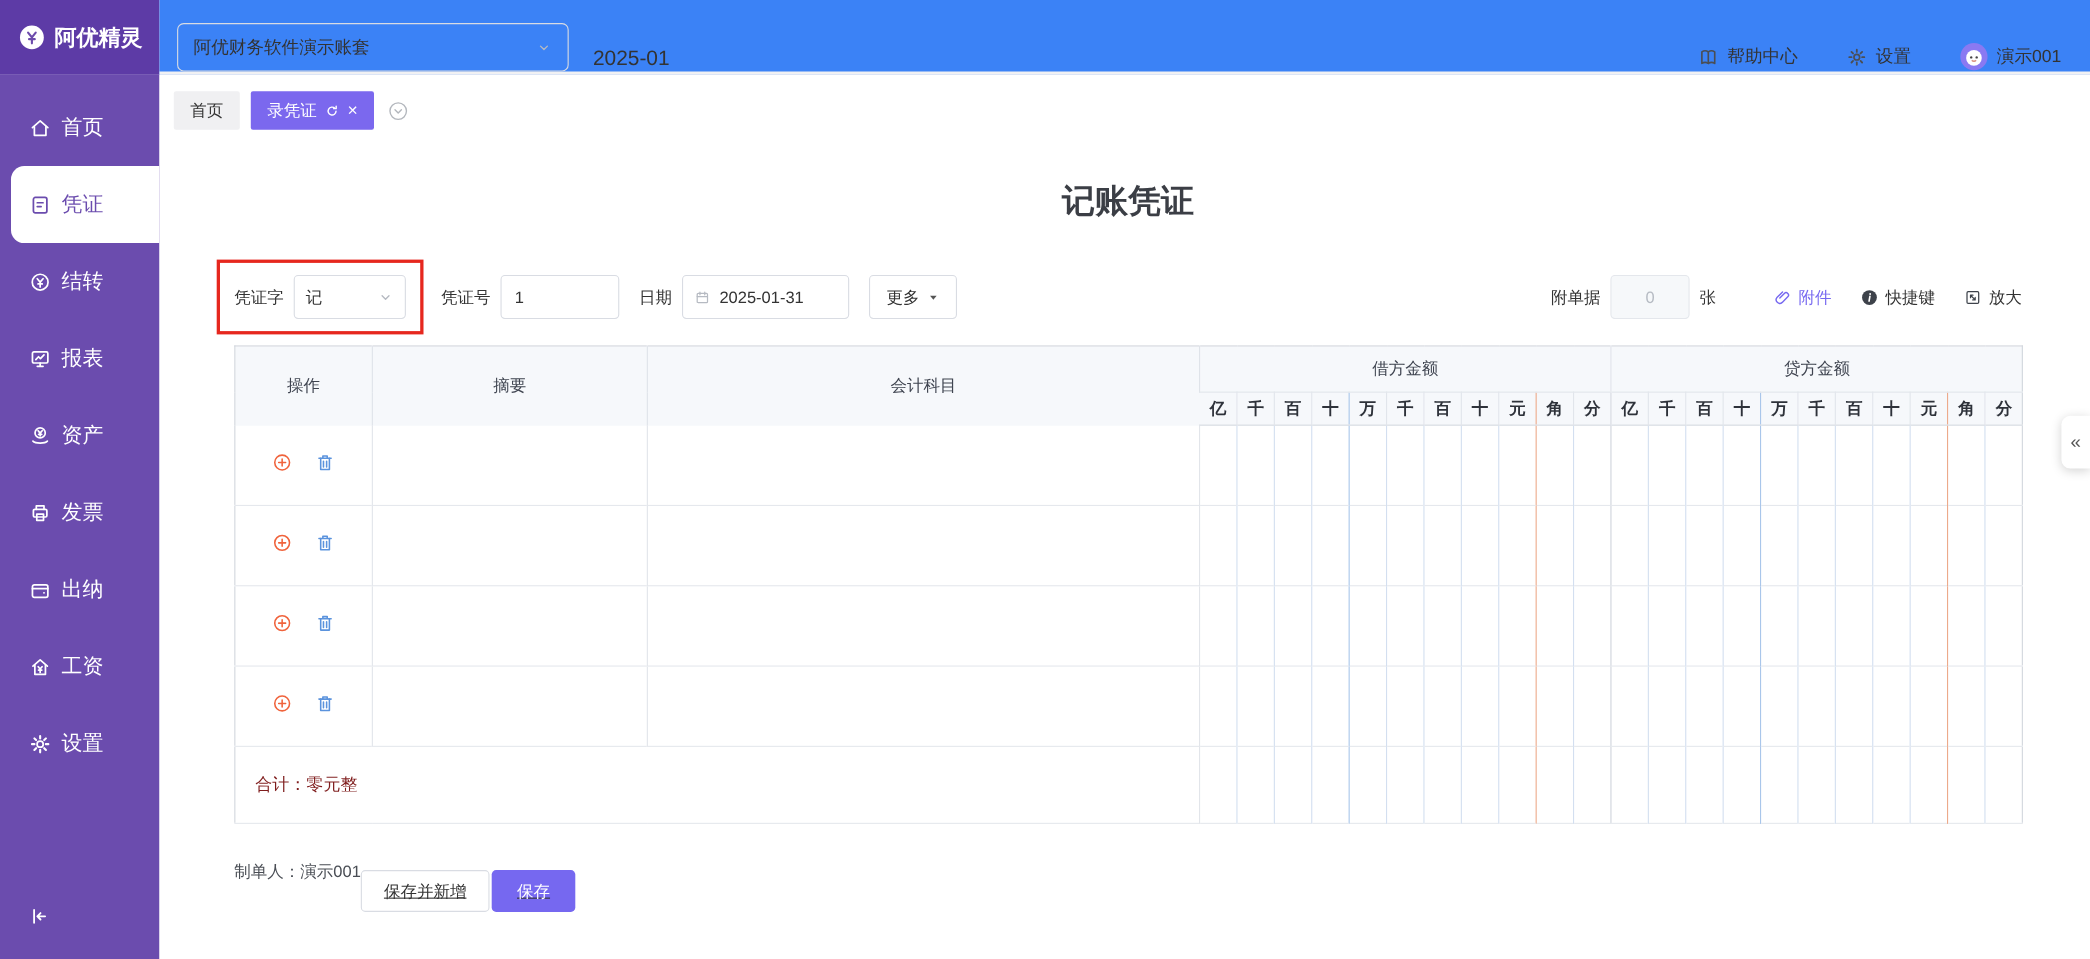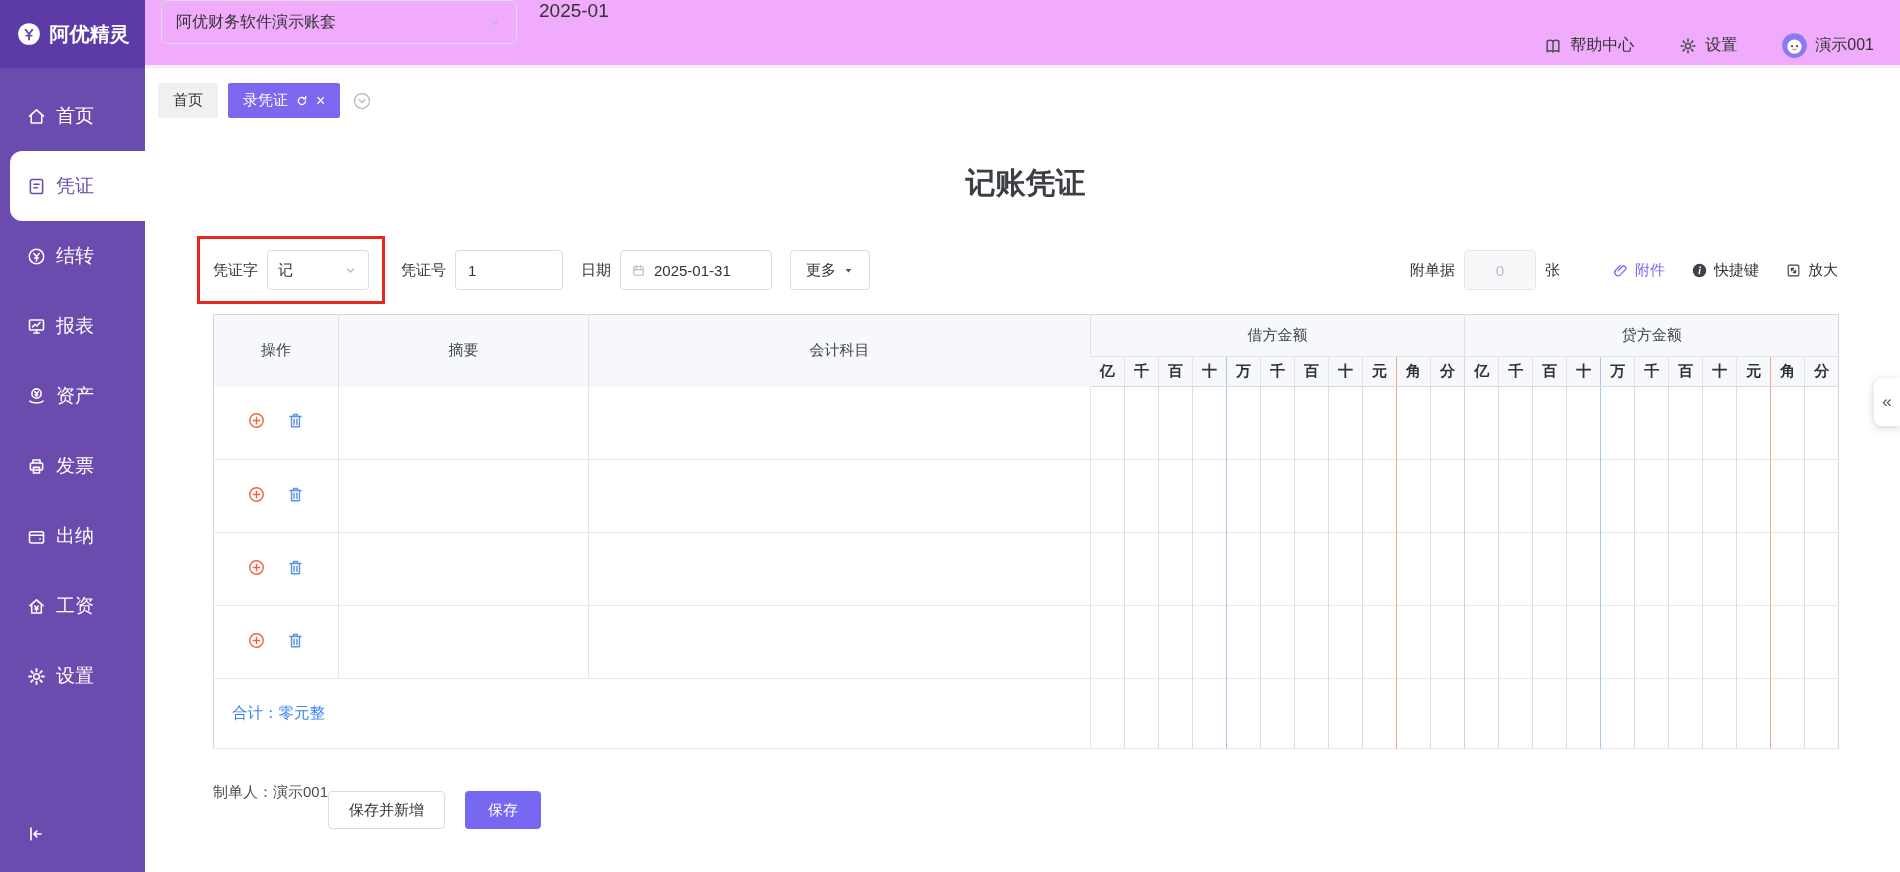--- a/index.html
+++ b/index.html
@@ -6,21 +6,21 @@
   html,body { width:1900px; height:872px; overflow:hidden; }
   body { font-family:"Liberation Sans","DejaVu Sans",sans-serif; background:#fff; color:#333; }
 
   .app { display:grid; grid-template-columns:145px 1fr; grid-template-rows:68px 1fr; width:1900px; height:872px; }
 
   
   .logo-block { background:var(--logo-purple,#5d3ba6); color:#fff; display:flex; align-items:center; justify-content:center; gap:8px; font-size:20px; font-weight:bold; }
   .logo-block .icon svg { width:26px; height:26px; }
 
   
-  .topbar { background:#f0abfc; border-bottom:3px solid #f1f1f3; display:flex; align-items:flex-start; padding:0 26px 0 16px; }
+  .topbar { background:#3b82f6; border-bottom:3px solid #f1f1f3; display:flex; align-items:flex-end; padding:0 26px 0 16px; }
   .account-select { width:356px; height:44px; border:1px solid #d9dce3; border-radius:6px; display:flex; align-items:center; justify-content:space-between; padding:0 14px; font-size:16px; color:#333; cursor:pointer; }
   .account-select .icon { color:#b6bac2; }
   .account-select .icon svg { width:15px; height:15px; }
   .period { margin-left:22px; font-size:19px; color:#333; }
   .topbar-right { margin-left:auto; display:flex; align-items:center; gap:44px; font-size:16px; color:#333; }
   .topbar-item { display:flex; align-items:center; gap:7px; cursor:pointer;margin-top:32px; }
   .topbar-item .icon { color:#4a4e55; }
   .topbar-item .icon svg { width:20px; height:20px; }
   .topbar-item .icon.avatar svg { width:27px; height:27px; }
 
@@ -99,26 +99,26 @@
   .op-add { color:var(--plus-orange,#f0633c); margin-right:16px; cursor:pointer; }
   .op-del { color:var(--trash-blue,#5b93dd); cursor:pointer; }
   .voucher-table td.cell-summary, .voucher-table td.cell-account { border-left:1px solid #e2e5ea; }
   .voucher-table td.cell-account { border-right:1px solid #e2e5ea; }
   .voucher-table td.digit { border-left:1px solid var(--grid-blue,#d3dff0); }
   .voucher-table td.digit.sep-first { border-left:none; }
   .voucher-table td.digit.sep-group { border-left:1px solid #cfd4dc; }
   .voucher-table td.digit.sep-strong { border-left-color:var(--grid-blue-strong,#a9c6ea); }
   .voucher-table td.digit.sep-orange { border-left-color:var(--grid-orange,#edaa8b); }
   .voucher-table tr.total-row { height:70px; border-top:1px solid #d6dae1; }
-  .voucher-table td.total-cell { padding-left:18px; font-size:15.5px; color:#3b82f6; border-right:1px solid #e2e5ea; }
+  .voucher-table td.total-cell { padding-left:18px; font-size:15.5px; color:#7f1d1d; border-right:1px solid #e2e5ea; }
 
   
   .footer-row { margin-top:30px; display:flex; justify-content:flex-start; align-items:flex-start; }
   .preparer { font-size:15px; color:#4a4e55; padding-top:4px; }
-  .footer-btns { display:flex; gap:20px; margin-top:12px; }
+  .footer-btns { display:flex; gap:2px; margin-top:12px;text-decoration:underline; }
   .btn-plain { height:38px; padding:0 20px; background:#fff; border:1px solid #d9dce3; border-radius:4px; font-size:15px; color:#333; font-family:inherit; cursor:pointer; }
   .btn-primary { height:38px; padding:0 23px; background:var(--accent-purple,#7668f0); border:none; border-radius:4px; font-size:15px; color:#fff; font-family:inherit; cursor:pointer; }
 
   .side-toggle { position:absolute; right:0; top:310px; width:26px; height:48px; background:#fff; border-radius:8px 0 0 8px; box-shadow:0 2px 10px rgba(0,0,0,.18); display:flex; align-items:center; justify-content:center; font-size:17px; color:#555; cursor:pointer; }
 
   .icon { display:inline-flex; align-items:center; justify-content:center; }
   .icon svg { stroke:currentColor; fill:none; stroke-width:1.8; stroke-linecap:round; stroke-linejoin:round; width:20px; height:20px; }
 </style>
 </head>
 <body>

